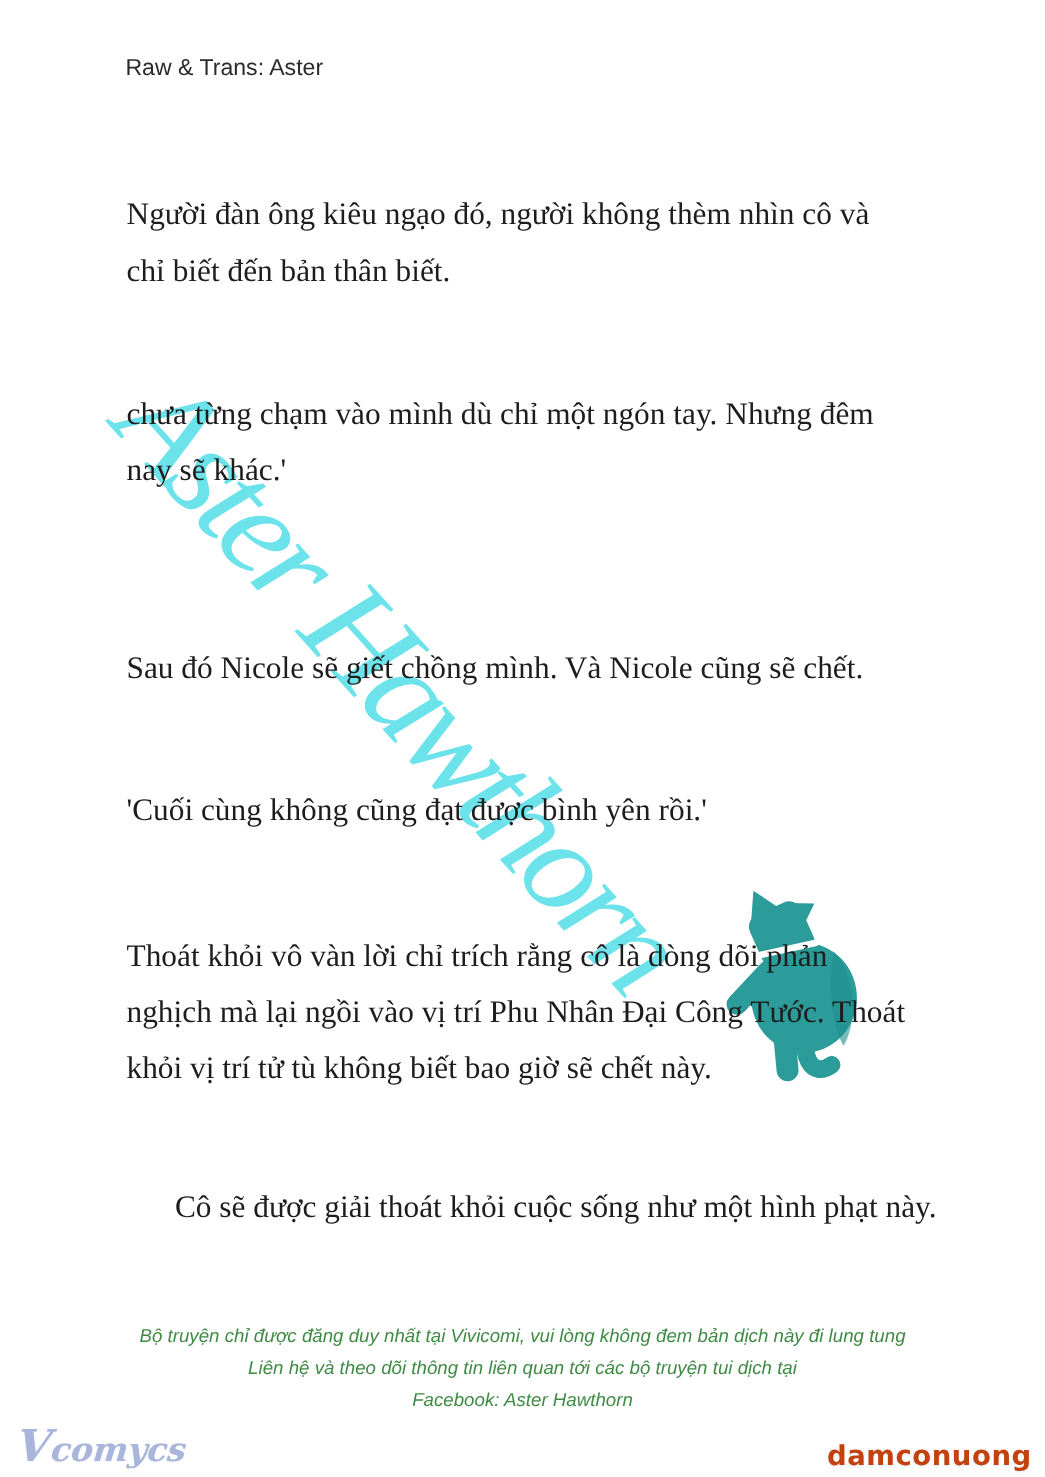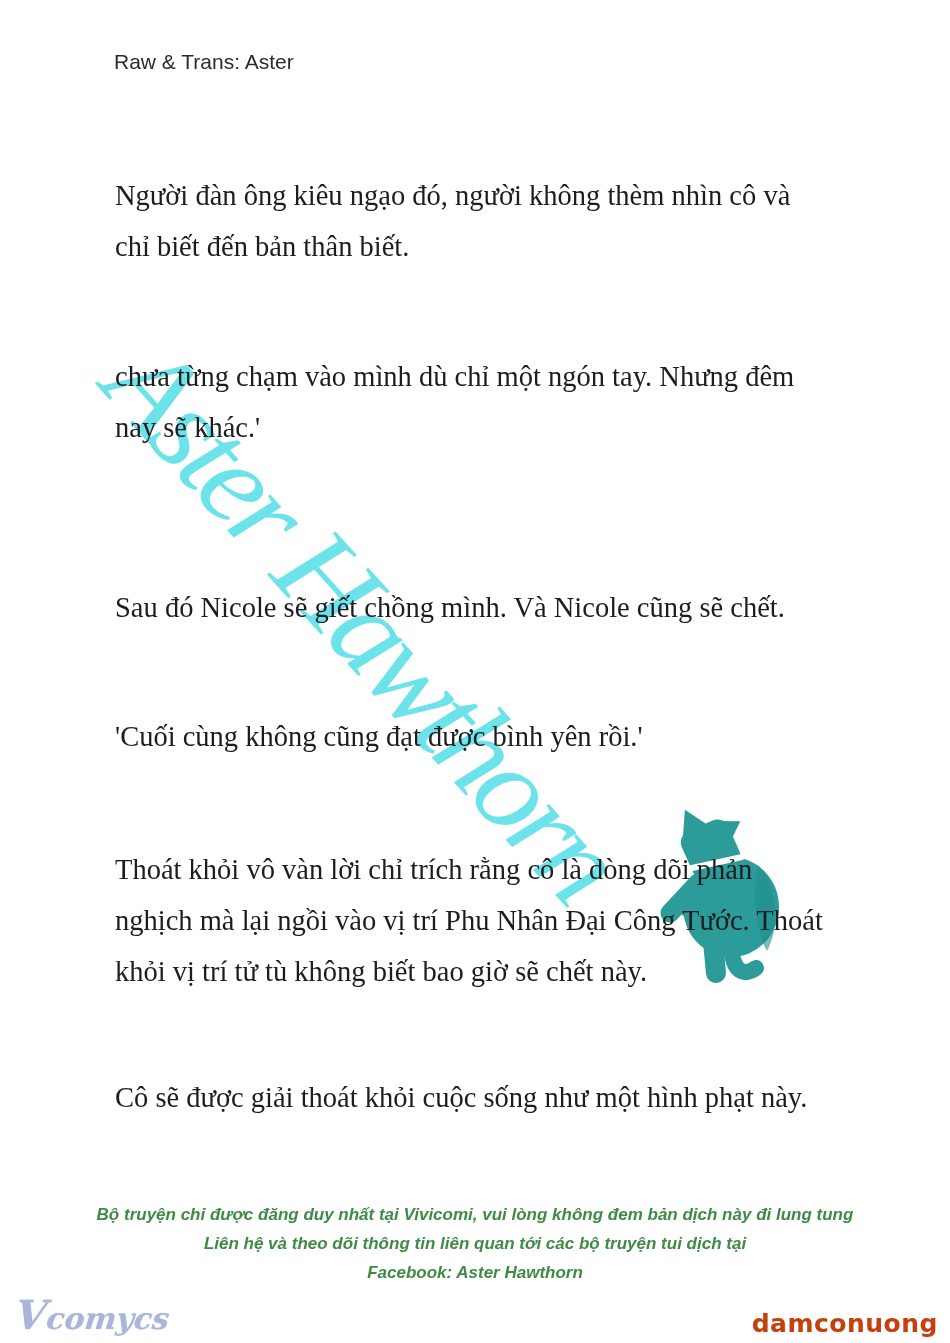--- a/index.html
+++ b/index.html
@@ -50,28 +50,28 @@
     line-height:51px;
     color:#1d1d1d;
     z-index:3;
   }
   .para .line{white-space:nowrap;}
   .p1{top:170px;}
   .p2{top:351px;}
   .p3{top:582px;}
   .p4{top:711px;}
   .p5{top:844px;}
-  .p6{top:1072px;}
+  .p6{top:1072px;margin-left:44px;}
 
   
   .footer{
     left:0;right:0;top:1200px;
     text-align:center;
     font-family:"Liberation Sans", sans-serif;
-    font-weight:bold;font-style:italic;
+    font-weight:normal;font-style:italic;
     font-size:17px;line-height:29px;
     color:#3f8a44;
     z-index:3;
   }
 
   
   .vcomycs{
     left:16px;top:1291px;
     font-family:"DejaVu Serif", serif;
     font-style:italic;font-weight:bold;

